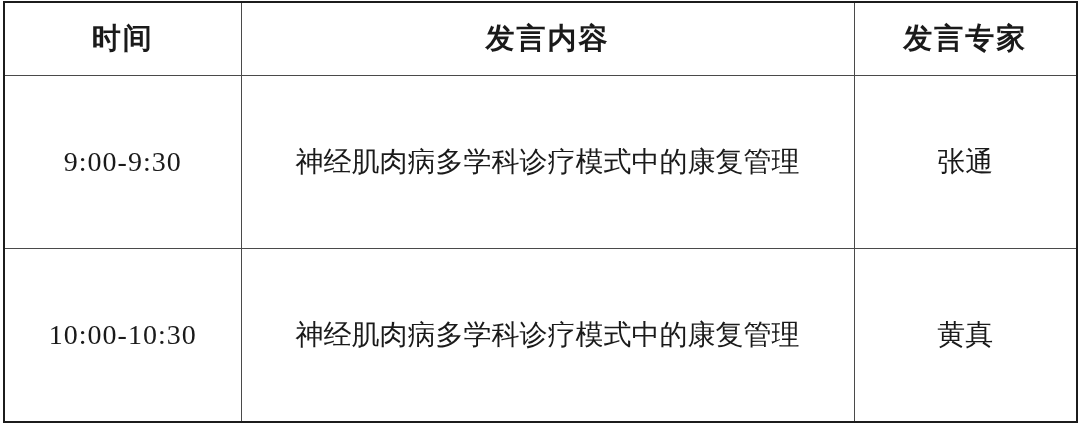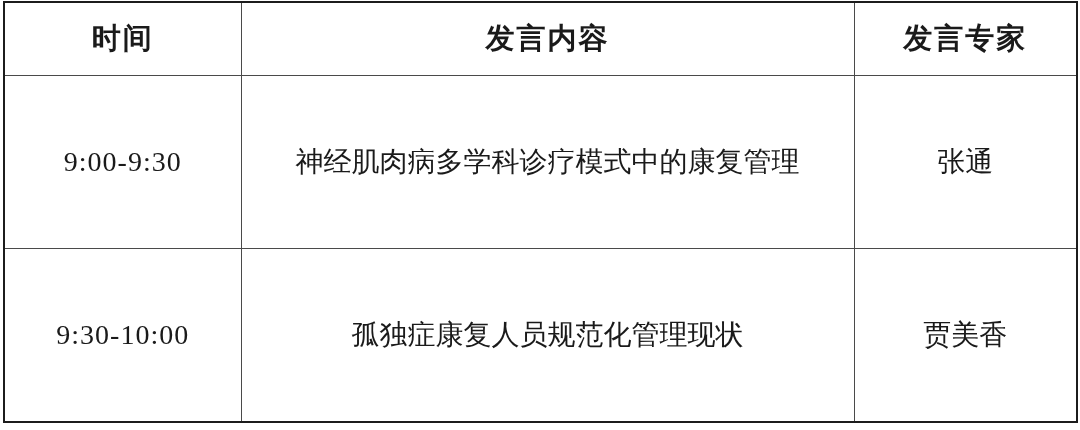--- a/index.html
+++ b/index.html
@@ -70,23 +70,23 @@
         <th>发言专家</th>
       </tr>
     </thead>
     <tbody id="schedule-body">
   <tr>
     <td class="time-cell">9:00-9:30</td>
     <td class="content-cell">神经肌肉病多学科诊疗模式中的康复管理</td>
     <td class="speaker-cell">张通</td>
   </tr>
 
+
   <tr>
-    <td class="time-cell">9:30-10:00</td>
-    <td class="content-cell">孤独症康复人员规范化管理现状</td>
-    <td class="speaker-cell">贾美香</td>
+    <td class="time-cell">10:00-10:30</td>
+    <td class="content-cell">神经肌肉病多学科诊疗模式中的康复管理</td>
+    <td class="speaker-cell">黄真</td>
   </tr>
-
 
 
 </tbody>
   </table>
 </div>
 
 </body></html>

